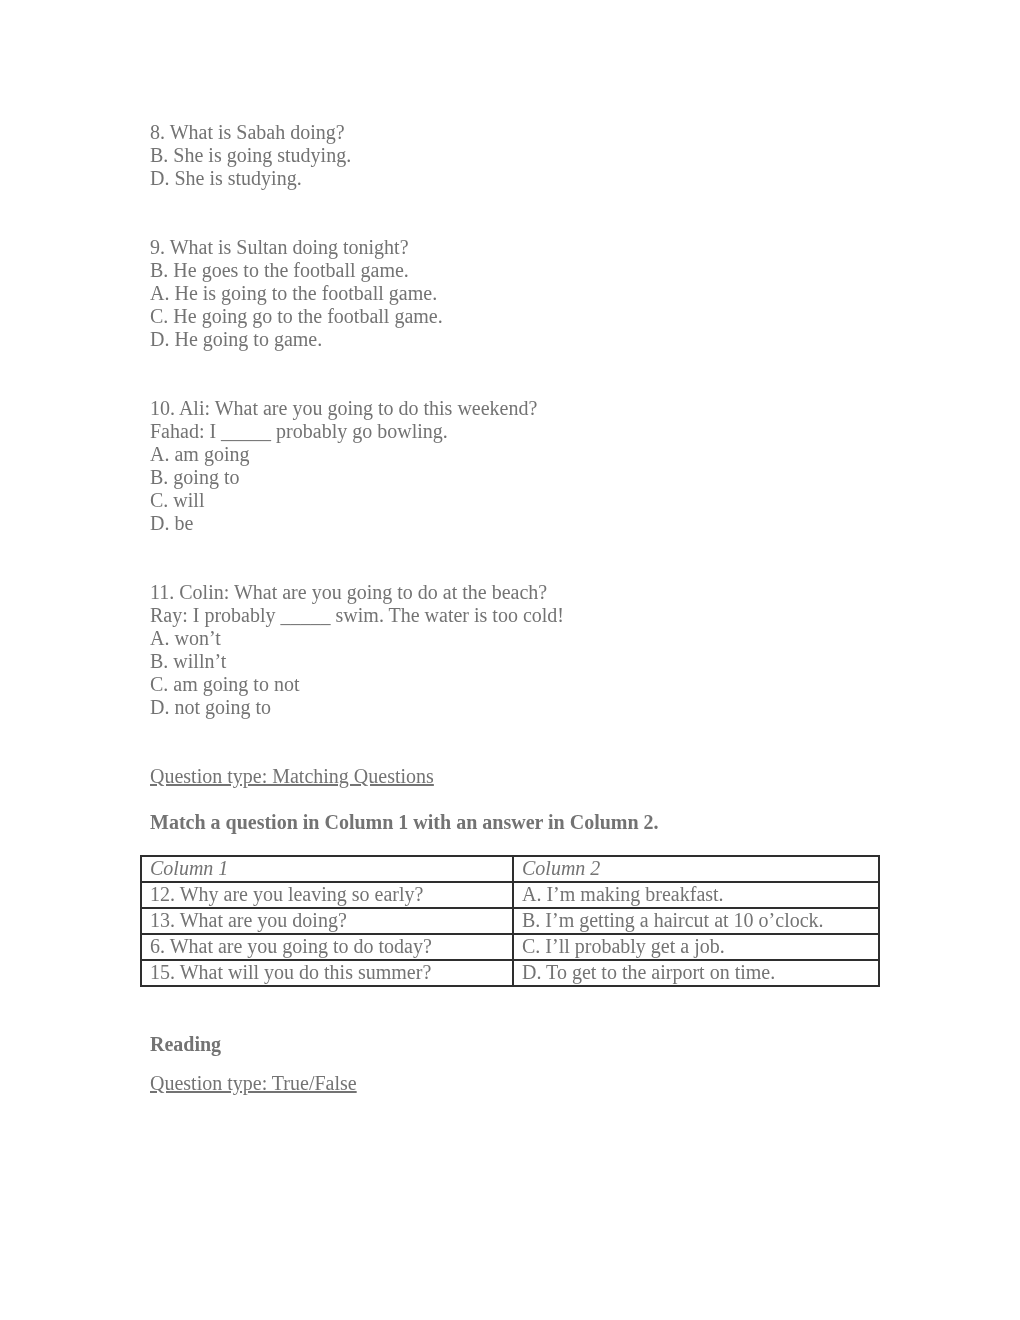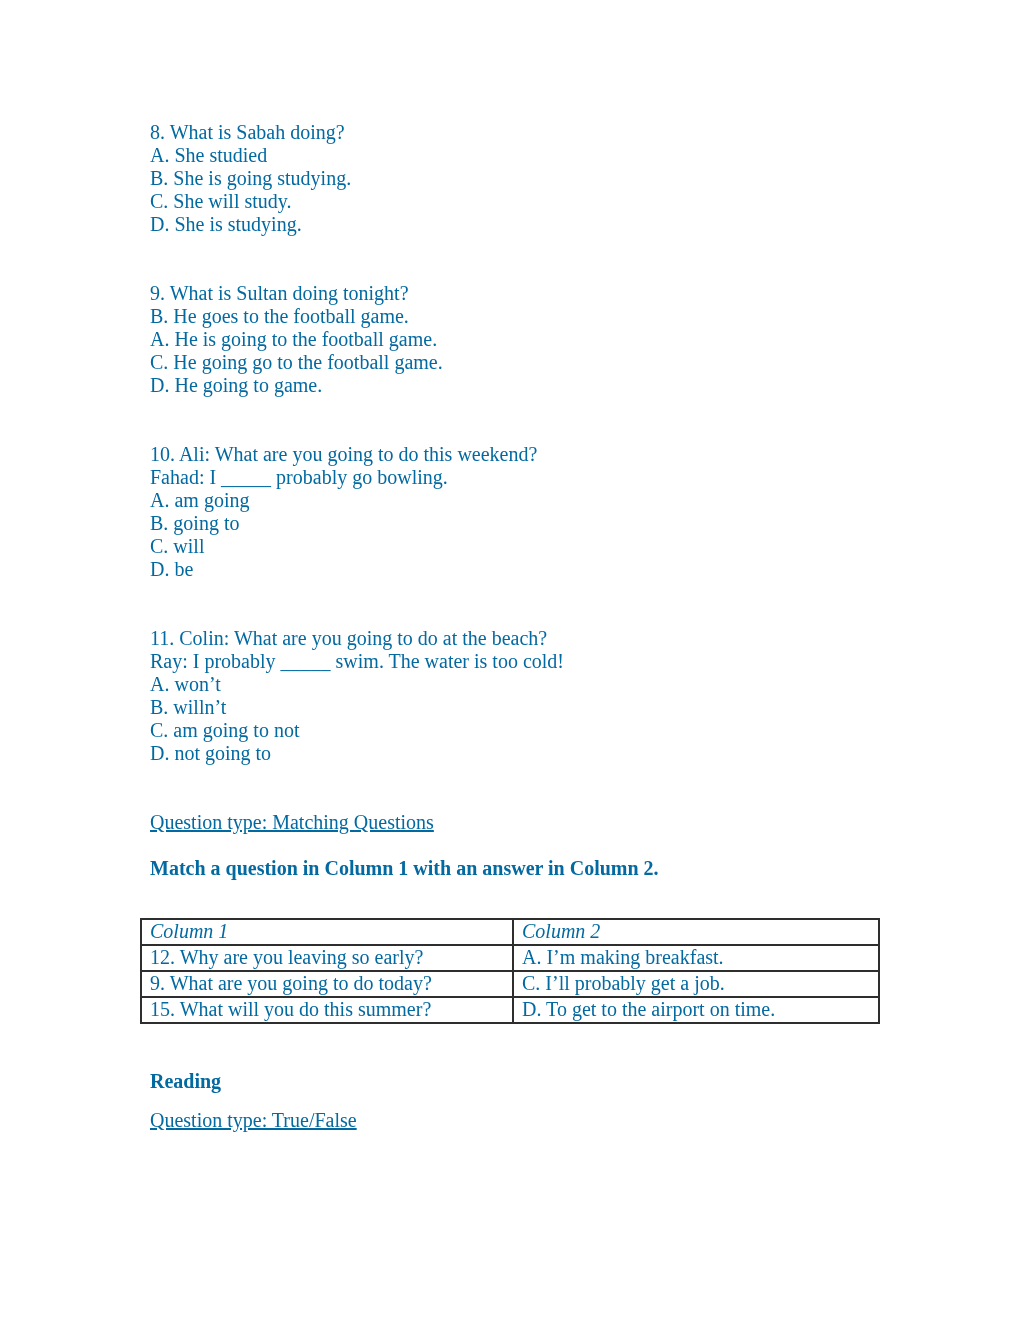--- a/index.html
+++ b/index.html
@@ -5,21 +5,21 @@
   html, body {
     margin: 0;
     padding: 0;
     background: #ffffff;
   }
   .page {
     position: relative;
     width: 1020px;
     height: 1320px;
     background: #ffffff;
-    color: #0369a1;
+    color: #737373;
     font-family: "Liberation Serif", "DejaVu Serif", serif;
     font-size: 20px;
     line-height: 23px;
     box-sizing: border-box;
     overflow: hidden;
   }
   .content {
     padding: 121px 140px 0 150px;
   }
   p { margin: 0; }
@@ -29,21 +29,21 @@
   .instruction {
     font-weight: bold;
     margin-top: 23px;
   }
   .matching-heading { margin-top: 0; }
   table.match-table {
     border-collapse: collapse;
     table-layout: fixed;
     width: 738px;
     margin-left: -10px;
-    margin-top: 38px;
+    margin-top: 21px;
   }
   table.match-table td {
     border: 2px solid #2e2e2e;
     padding: 1px 6px 2px 8px;
     font-size: 20px;
     line-height: 21px;
     height: 21px;
     overflow: hidden;
     white-space: nowrap;
   }
@@ -55,23 +55,21 @@
   .qtype-bottom { margin-top: 16px; }
 </style>
 </head>
 <body>
 
 <div class="page">
   <div class="content">
 
     <div class="q-block">
       <p>8. What is Sabah doing?</p>
-      <p>A. She studied</p>
       <p>B. She is going studying.</p>
-      <p>C. She will study.</p>
       <p>D. She is studying.</p>
     </div>
 
     <div class="q-block">
       <p>9. What is Sultan doing tonight?</p>
       <p>B. He goes to the football game.</p>
       <p>A. He is going to the football game.</p>
       <p>C. He going go to the football game.</p>
       <p>D. He going to game.</p>
     </div>
@@ -106,21 +104,25 @@
       <tbody>
         <tr>
           <td class="hdr">Column 1</td>
           <td class="hdr">Column 2</td>
         </tr>
         <tr>
           <td>12. Why are you leaving so early?</td>
           <td>A. I’m making breakfast.</td>
         </tr>
         <tr>
-          <td>9. What are you going to do today?</td>
+          <td>13. What are you doing?</td>
+          <td>B. I’m getting a haircut at 10 o’clock.</td>
+        </tr>
+        <tr>
+          <td>6. What are you going to do today?</td>
           <td>C. I’ll probably get a job.</td>
         </tr>
         <tr>
           <td>15. What will you do this summer?</td>
           <td>D. To get to the airport on time.</td>
         </tr>
       </tbody>
     </table>
 
     <p class="reading-heading">Reading</p>

